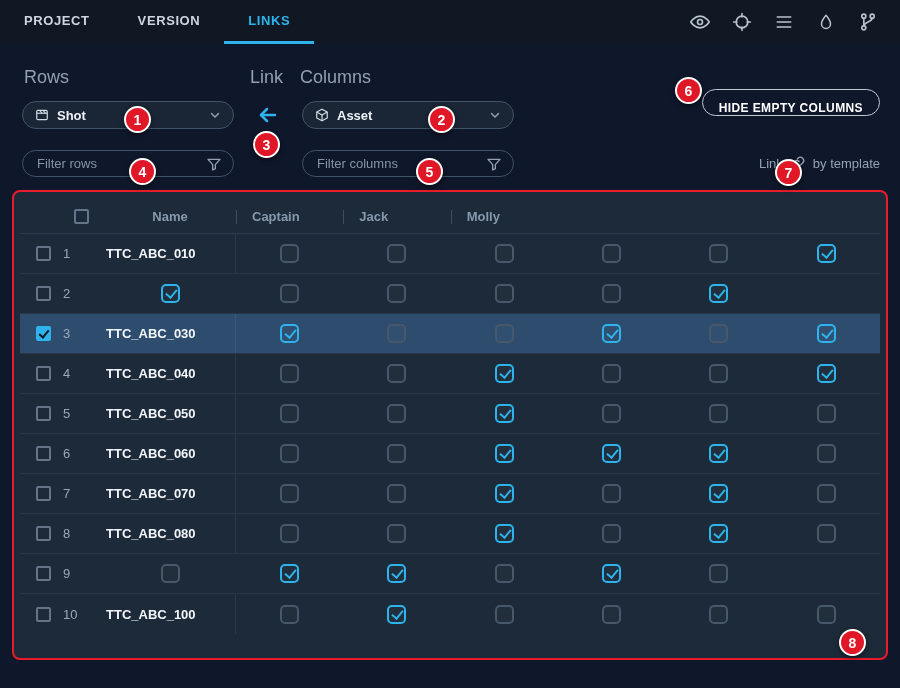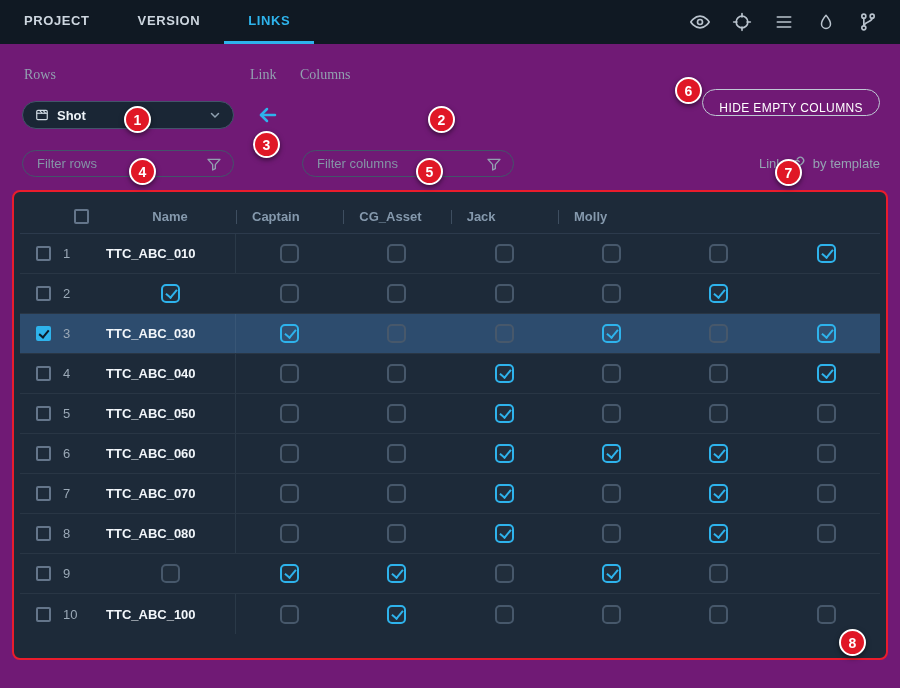--- a/index.html
+++ b/index.html
@@ -1,38 +1,38 @@
 <!DOCTYPE html>
 <html><head>
 <meta charset="utf-8">
 <style>
   * { margin:0; padding:0; box-sizing:border-box; }
   html,body { background:#222e3e; }
   .page {
     position:relative; width:900px; height:688px; overflow:hidden;
-    background:#701a75; font-family:"Liberation Sans", sans-serif; color:#e6edf3;
+    background:#0f172a; font-family:"Liberation Sans", sans-serif; color:#e6edf3;
   }
 
   
   .topbar {
     position:absolute; left:0; top:0; width:100%; height:44px;
     background:#101923; display:flex; align-items:stretch;
   }
   .tab {
     display:flex; align-items:center; padding:0 24px; font-size:13px; font-weight:700;
     letter-spacing:0.6px; color:#cdd6df; cursor:pointer; border-bottom:3px solid transparent;
   }
   .tab.active { color:#2eb3ec; border-bottom-color:#2eb3ec; }
   .topbar-icons {
     margin-left:auto; display:flex; align-items:center; gap:22px; padding-right:22px;
   }
   .tb-icon { width:20px; height:20px; display:flex; align-items:center; justify-content:center; cursor:pointer; }
 
   
-  .zone-label { position:absolute; font-size:14px; color:#92a0b0;font-family:Liberation Serif, serif; }
+  .zone-label { position:absolute; font-size:18px; color:#92a0b0; }
   .lbl-rows { left:24px; top:67px; }
   .lbl-link { left:250px; top:67px; }
   .lbl-columns { left:300px; top:67px; }
 
   .dropdown {
     position:absolute; height:28px; width:212px; border:1px solid #43546a; border-radius:14px;
     background:#1a2635; display:flex; align-items:center; gap:8px; padding:0 12px;
     font-size:13px; font-weight:700; color:#eef3f8; cursor:pointer;
   }
   .dd-shot { left:22px; top:101px; }
@@ -49,21 +49,21 @@
   .filter-input::placeholder { color:#8495a6; }
   .fi-rows { left:22px; top:150px; }
   .fi-cols { left:302px; top:150px; }
   .funnel { position:absolute; width:16px; height:16px; cursor:pointer; }
   .funnel-rows { left:206px; top:156px; }
   .funnel-cols { left:486px; top:156px; }
 
   .hide-empty-btn {
     position:absolute; right:20px; top:89px; height:27px; padding:11px 16px;
     border:1px solid #bfc9d4; border-radius:14px; background:transparent;
-    color:#fff; font-weight:400; font-size:12px; letter-spacing:0.4px;
+    color:#fff; font-weight:700; font-size:12px; letter-spacing:0.4px;
     font-family:"Liberation Sans", sans-serif; cursor:pointer;
   }
   .link-template {
     position:absolute; right:20px; top:155px; display:flex; align-items:center; gap:7px;
     color:#95a3b2; font-size:13px; cursor:pointer;
   }
 
   
   .table-wrap {
     position:absolute; left:12px; top:190px; width:876px; height:470px;
@@ -191,20 +191,35 @@
     </span>
   </div>
 
   <div class="swap-arrow">
     <svg width="24" height="24" viewBox="0 0 24 24" fill="none" stroke="#2eb3ec" stroke-width="2.5" stroke-linecap="round" stroke-linejoin="round">
         <path d="M19 12H5"></path>
         <path d="M11 6l-6 6 6 6"></path>
       </svg>
   </div>
 
+  <div class="dropdown dd-asset">
+    <span style="display:flex;">
+      <svg width="14" height="14" viewBox="0 0 24 24" fill="none" stroke="#d3dde6" stroke-width="2" stroke-linejoin="round">
+          <path d="M12 2l9 5v10l-9 5-9-5V7z"></path>
+          <path d="M3 7l9 5 9-5"></path>
+          <path d="M12 12v10"></path>
+        </svg>
+    </span>
+    <span>Asset</span>
+    <span class="dd-chevron">
+      <svg width="12" height="12" viewBox="0 0 24 24" fill="none" stroke="#8fa0b0" stroke-width="3" stroke-linecap="round">
+          <path d="M5 9l7 7 7-7"></path>
+        </svg>
+    </span>
+  </div>
 
   <input class="filter-input fi-rows" placeholder="Filter rows" style="">
   <span class="funnel funnel-rows">
     <svg width="16" height="16" viewBox="0 0 24 24" fill="none" stroke="#93a1b1" stroke-width="2" stroke-linejoin="round">
         <path d="M3 5h18l-7 8v6l-4 2v-8z"></path>
       </svg>
   </span>
   <input class="filter-input fi-cols" placeholder="Filter columns" style="">
   <span class="funnel funnel-cols">
     <svg width="16" height="16" viewBox="0 0 24 24" fill="none" stroke="#93a1b1" stroke-width="2" stroke-linejoin="round">
@@ -225,21 +240,20 @@
     <span>by template</span>
   </div>
 
   <div class="table-wrap">
     <div class="grid thead">
       <div class="cell select-cell">
         <span class="sq-checkbox"></span>
       </div>
       <div class="cell name-head">Name</div>
       <div class="cell col-head">Captain</div>
-      <div class="cell col-head">CG_Asset</div>
       <div class="cell col-head">Jack</div>
       <div class="cell col-head">Molly</div>
     </div>
     <div>
     <div class="grid trow">
       <div class="cell select-cell">
         <span class="sq-checkbox row-cb"></span>
         <span class="rownum">1</span>
       </div>
       <div class="cell name-cell">TTC_ABC_010</div>

